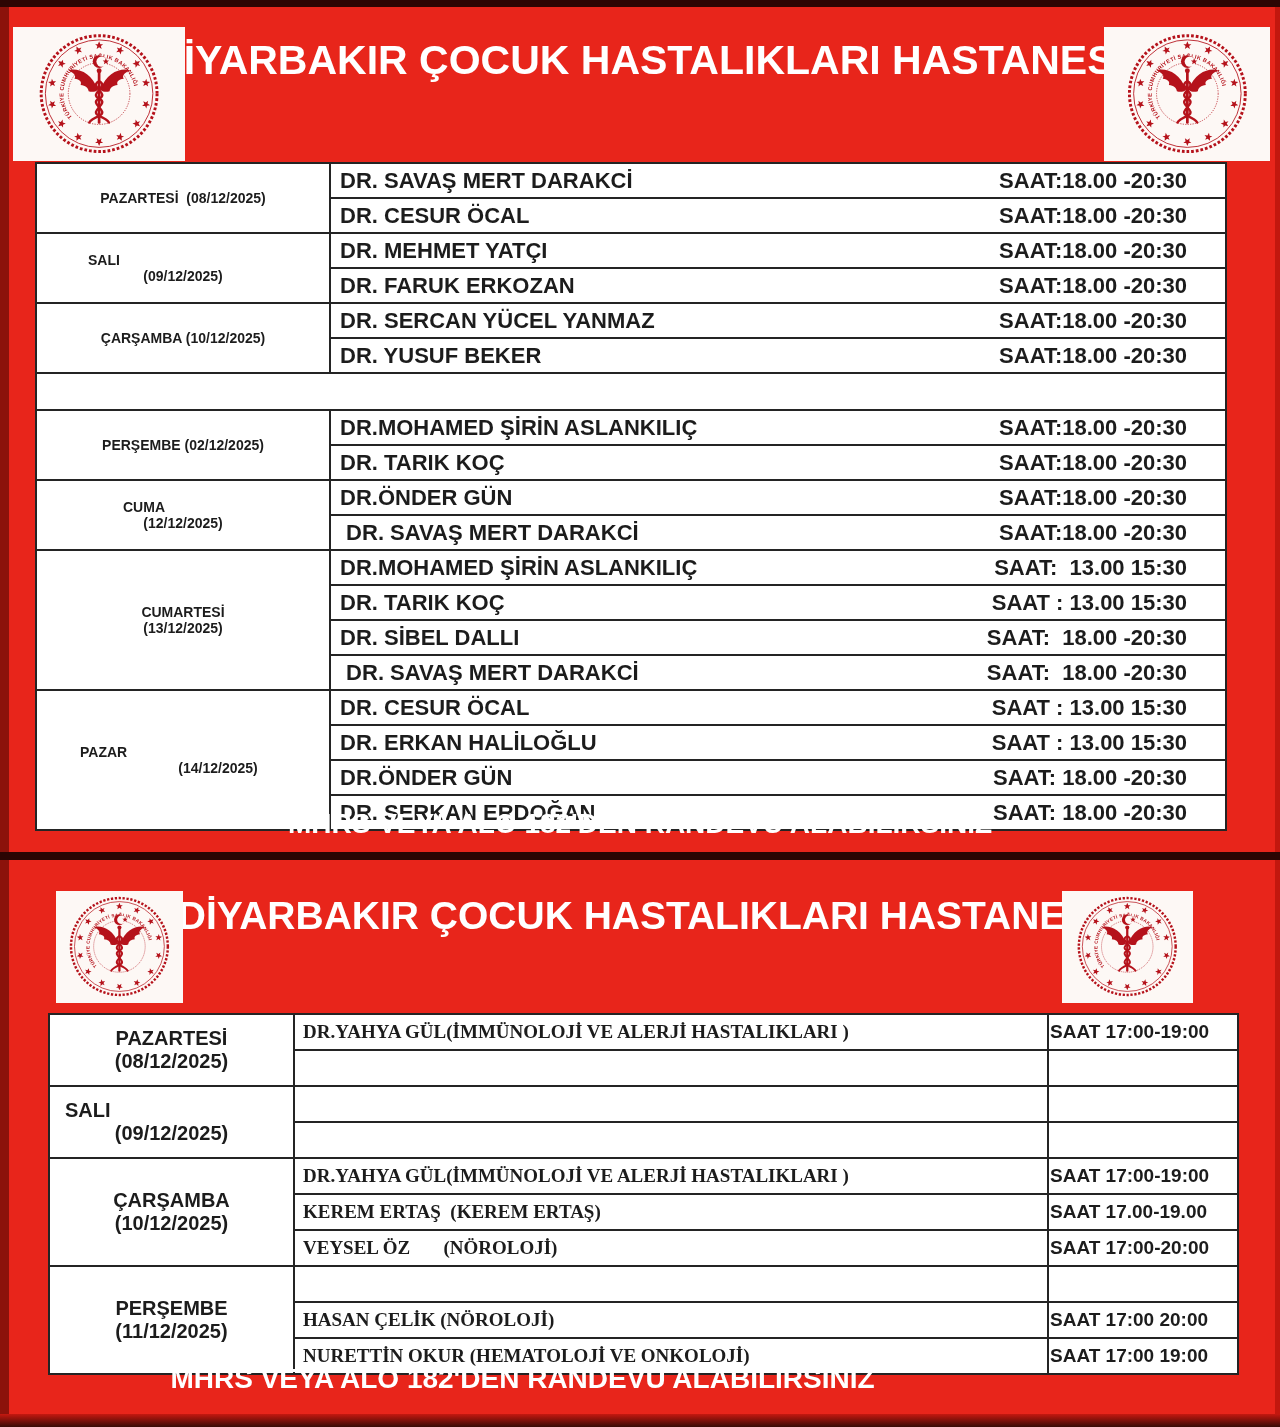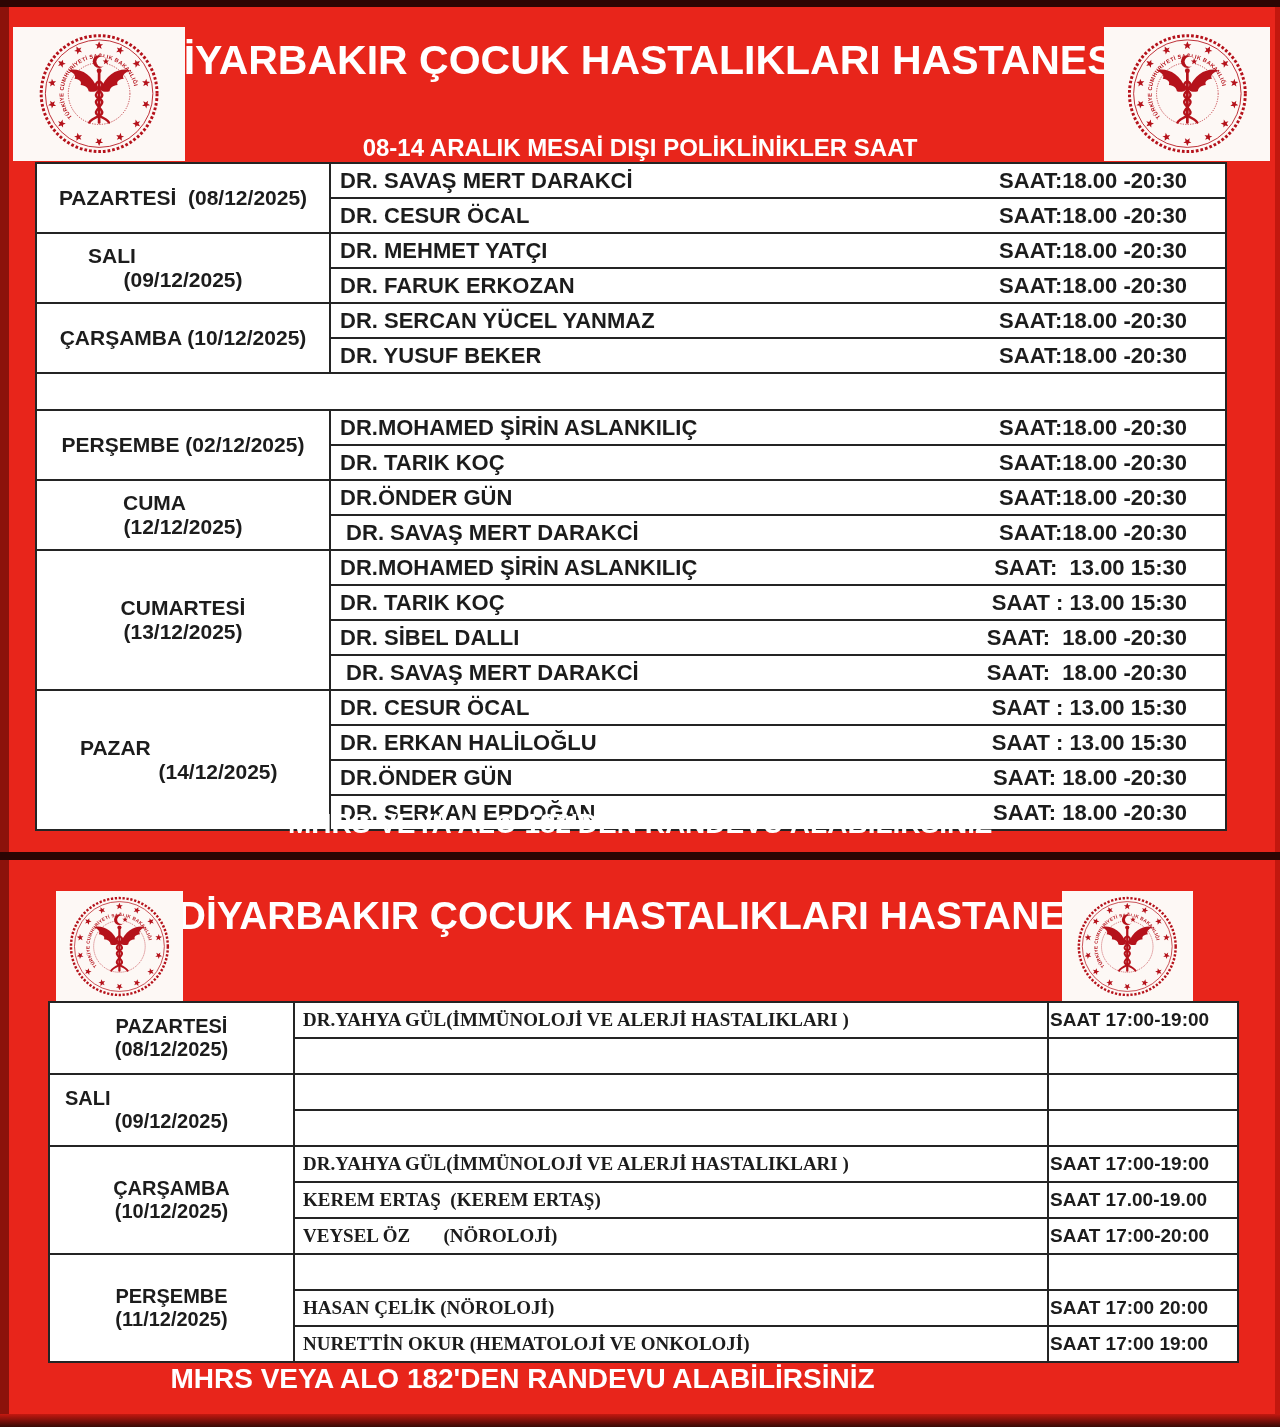--- a/index.html
+++ b/index.html
@@ -39,35 +39,35 @@
   }
   #p1-subtitle{margin:0;padding-top:50px;font-size:24px;}
   #p2-subtitle{margin:0;padding-top:46px;font-size:22px;}
 
   table{border-collapse:collapse;background:#fff;table-layout:fixed;}
   td{border:2px solid #242424;color:#1c1c1c;font-weight:bold;vertical-align:middle;overflow:hidden;}
 
   
   #table1{position:absolute;left:35px;top:155px;width:1192px;}
   #table1 td{height:33px;}
-  #table1 .day{width:290px;text-align:center;font-size:21px;}
+  #table1 .day{width:290px;text-align:center;font-size:14px;}
   #table1 .doc{padding:0;}
   .rowflex{display:flex;justify-content:space-between;align-items:center;width:100%;}
   #table1 .doc-name{padding-left:9px;font-size:22px;white-space:pre;}
   #table1 .doc-time{padding-right:38px;font-size:22px;white-space:pre;}
   .d1,.d2{display:block;white-space:pre;}
   .left{text-align:left;}
   .a1{padding-left:50px;}   
   .a2{padding-left:85px;}   
   .a3{padding-left:42px;}   
   .shift{padding-left:70px;}
   .gap td{height:10px;border-left:2px solid #242424;border-right:2px solid #242424;}
 
   
-  #table2{position:absolute;left:48px;top:141px;width:1170px;}
+  #table2{position:absolute;left:48px;top:153px;width:1170px;}
   #table2 td{height:32px;}
   #table2 .day2{width:241px;text-align:center;font-size:20px;}
   #table2 .doc2{width:743px;padding-left:8px;font-size:19px;white-space:pre;font-family:Liberation Serif, serif;}
   #table2 .time2{width:186px;font-size:19px;white-space:pre;}
   #table2 .day2 .left2{display:block;text-align:left;padding-left:14px;}
 
   .footer-note{
     position:absolute;color:#fff;font-weight:bold;text-align:center;white-space:pre;
   }
   #p1-footer{top:801px;left:0;width:1280px;font-size:28px;}
@@ -126,21 +126,20 @@
     <svg class="logo-svg" viewBox="0 0 100 100">
         <use href="#emblem"></use>
       </svg>
   </div>
   <div class="logo-box" id="p1-logo-right">
     <svg class="logo-svg" viewBox="0 0 100 100">
         <use href="#emblem"></use>
       </svg>
   </div>
   <h1 class="title" id="p1-title">DİYARBAKIR ÇOCUK HASTALIKLARI HASTANESİ</h1>
-  <div class="subtitle" id="p1-subtitle">08-14 ARALIK MESAİ DIŞI POLİKLİNİKLER SAAT</div>
 
   <table id="table1">
 
     <tbody>
         <tr>
       <td class="day" rowspan="2">
         <span class="d1">PAZARTESİ  (08/12/2025)</span>
       </td>
       <td class="doc">
             <div class="rowflex">

